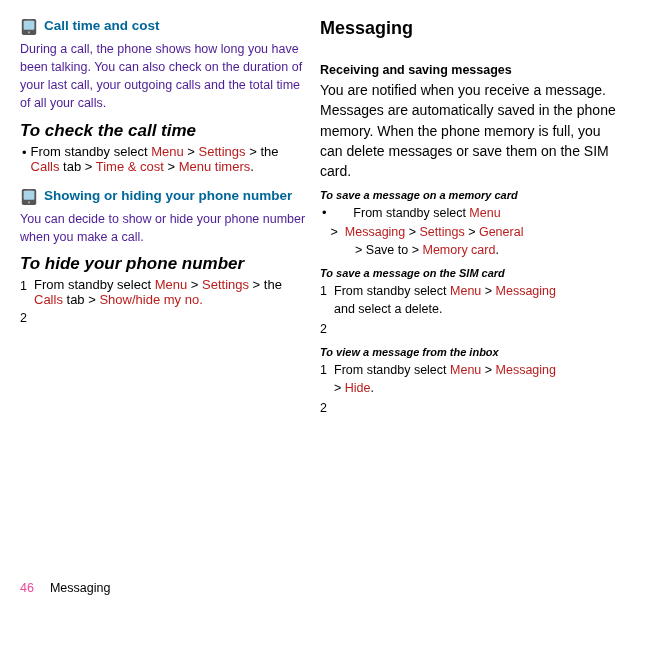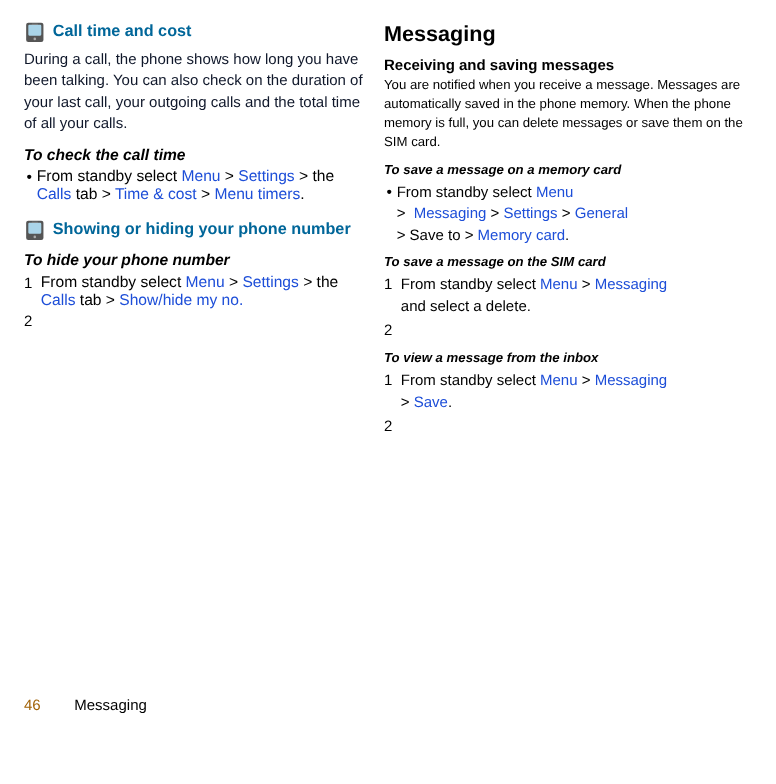--- a/index.html
+++ b/index.html
@@ -52,31 +52,31 @@
     .section-heading {
       font-size: 13.5px;
       font-weight: bold;
       color: #006699;
       line-height: 1.25;
     }
 
     .section-body {
       font-size: 12.5px;
       line-height: 1.45;
-      color: #0f172a;
+      color: #4c1d95;
       margin-left: 0;
     }
 
     .subsection {
       margin-top: 8px;
       margin-bottom: 4px;
     }
 
     .subsection-title {
-      font-size: 13px;
+      font-size: 17px;
       font-style: italic;
       font-weight: bold;
       margin-bottom: 3px;
     }
 
     .bullet-item {
       display: flex;
       align-items: flex-start;
       gap: 4px;
       margin-left: 2px;
@@ -94,65 +94,65 @@
       margin-bottom: 2px;
     }
 
     .num {
       font-size: 12.5px;
       line-height: 1.45;
       min-width: 10px;
     }
 
     .highlight {
-      color: #1d4ed8;
+      color: #b91c1c;
     }
 
     .page-footer {
       display: flex;
       align-items: center;
       padding-top: 6px;
       border-top: none;
     }
 
     .page-number {
       font-size: 12.5px;
-      color: #a16207;
-      margin-right: 28px;
+      color: #ec4899;
+      margin-right: 16px;
     }
 
     .footer-title {
       font-size: 12.5px;
       color: #000;
     }
 
     
     .icon-svg {
       width: 18px;
       height: 18px;
     }
 
     p {
-      font-size: 11px;
+      font-size: 14px;
       line-height: 1.45;
       margin-bottom: 3px;
     }
 
     .right-col .main-title {
       font-size: 18px;
       font-weight: bold;
       color: #000;
       margin-bottom: 8px;
     }
 
     .right-col .subsection-title-bold {
       font-size: 12.5px;
       font-weight: bold;
       margin-bottom: 3px;
-      margin-top: 8px;
+      margin-top: 24px;
     }
 
     .right-col .subsection-title-italic {
       font-size: 11px;
       font-style: italic;
       font-weight: bold;
       margin-bottom: 3px;
       margin-top: 8px;
     }
   </style>
@@ -190,20 +190,21 @@
       <div class="section">
         <div class="section-title">
           <svg class="icon-svg" viewBox="0 0 20 20" xmlns="http://www.w3.org/2000/svg">
             <rect x="2" y="1" width="16" height="18" rx="2" ry="2" fill="#555"></rect>
             <rect x="4" y="3" width="12" height="10" rx="1" fill="#aad4e8"></rect>
             <circle cx="10" cy="16" r="1.2" fill="#aaa"></circle>
             <rect x="7" y="2" width="6" height="1" rx="0.5" fill="#888"></rect>
           </svg>
           <span class="section-heading">Showing or hiding your phone number</span>
         </div>
+        <p class="section-body">You can decide to show or hide your phone number when you make a call.</p>
 
         <div class="subsection">
           <div class="subsection-title">To hide your phone number</div>
           <div class="numbered-item">
             <span class="num">1</span>
             <span>
               <span>From standby select </span><span class="highlight">Menu</span><span> &gt; </span><span class="highlight">Settings</span><span> &gt; the </span><span class="highlight">Calls</span><span> tab &gt; </span><span class="highlight">Show/hide my no.</span>
             </span>
           </div>
           <div class="numbered-item">
@@ -217,21 +218,21 @@
     <div class="right-col">
 
       <div class="main-title">Messaging</div>
 
       <div class="subsection-title-bold">Receiving and saving messages</div>
       <p>You are notified when you receive a message. Messages are automatically saved in the phone memory. When the phone memory is full, you can delete messages or save them on the SIM card.</p>
 
       <div class="right-col subsection-title-italic">To save a message on a memory card</div>
       <div class="bullet-item">
         <span class="bullet">•</span>
-        <span style="font-size:12.5px;line-height:1.45;">
+        <span style="font-size:12.5px;line-height:1.45;text-align:center;">
           <span>From standby select </span><span class="highlight">Menu</span><br>
           <span>&gt;&nbsp;&nbsp;</span><span class="highlight">Messaging</span><span> &gt; </span><span class="highlight">Settings</span><span> &gt; </span><span class="highlight">General</span><br>
           <span>&gt; Save to &gt; </span><span class="highlight">Memory card</span><span>.</span>
         </span>
       </div>
 
       <div class="right-col subsection-title-italic">To save a message on the SIM card</div>
       <div class="numbered-item">
         <span class="num">1</span>
         <span style="font-size:12.5px;line-height:1.45;">
@@ -239,21 +240,21 @@
         </span>
       </div>
       <div class="numbered-item">
         <span class="num">2</span>
       </div>
 
       <div class="right-col subsection-title-italic">To view a message from the inbox</div>
       <div class="numbered-item">
         <span class="num">1</span>
         <span style="font-size:12.5px;line-height:1.45;">
-          <span>From standby select </span><span class="highlight">Menu</span><span> &gt; </span><span class="highlight">Messaging</span><br><span>&gt; </span><span class="highlight">Save</span><span>.</span>
+          <span>From standby select </span><span class="highlight">Menu</span><span> &gt; </span><span class="highlight">Messaging</span><br><span>&gt; </span><span class="highlight">Hide</span><span>.</span>
         </span>
       </div>
       <div class="numbered-item">
         <span class="num">2</span>
       </div>
 
     </div>
   </div>
 
   <div class="page-footer">

